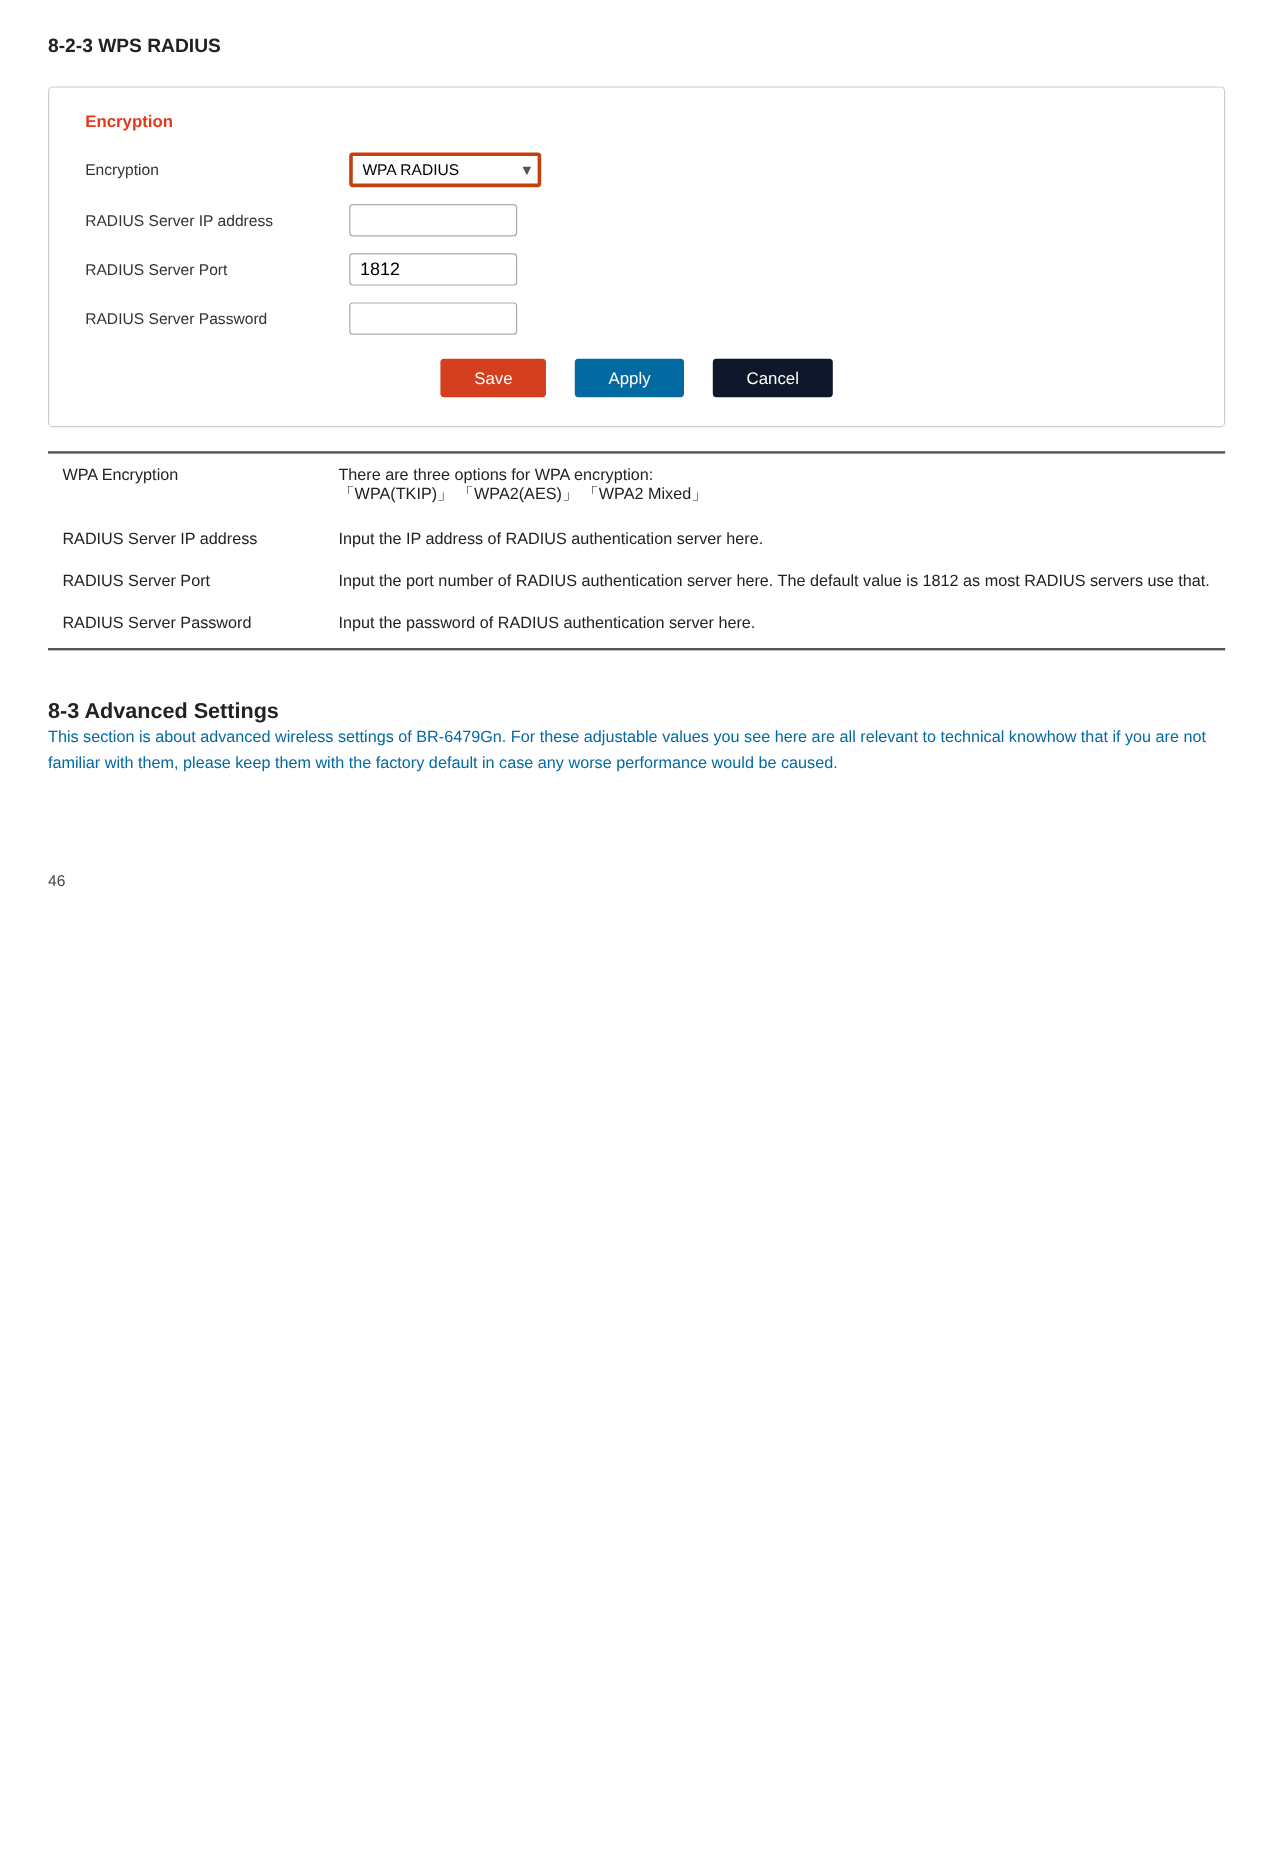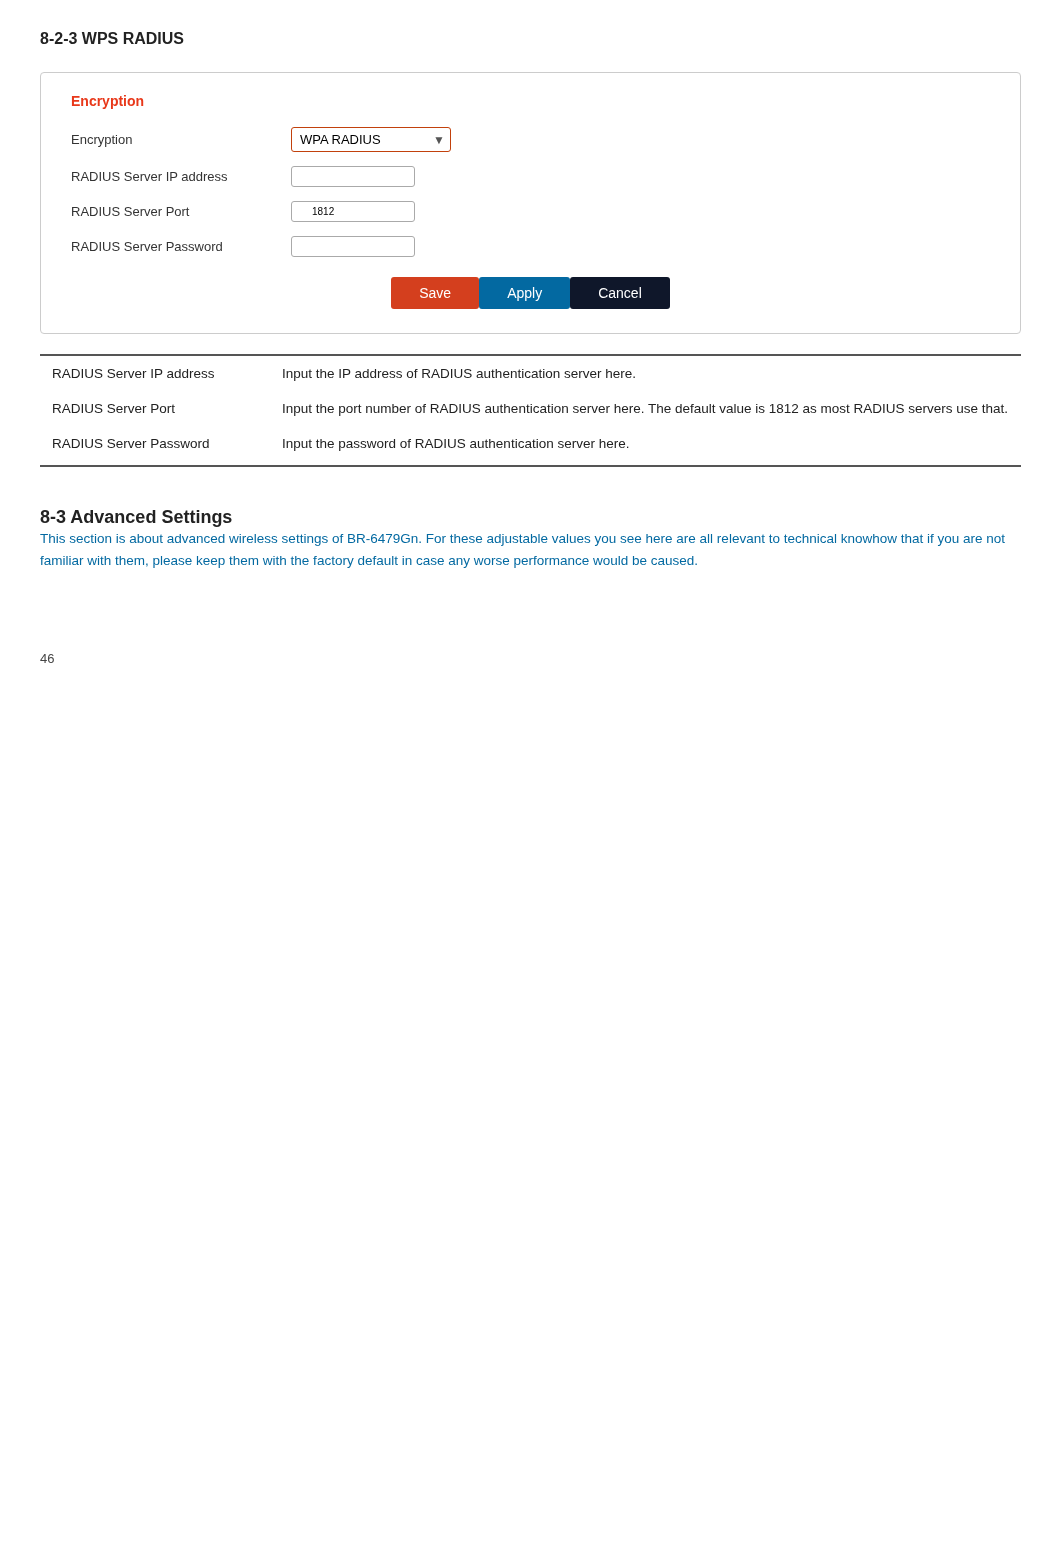--- a/index.html
+++ b/index.html
@@ -54,21 +54,21 @@
     }
 
     .select-wrap {
       position: relative;
       display: inline-block;
     }
 
     .select-wrap select {
       appearance: none;
       -webkit-appearance: none;
-      border: 1px solid #c2410c;
+      border: 3px solid #c2410c;
       border-radius: 3px;
       padding: 4px 28px 4px 8px;
       font-size: 13px;
       background: #fff;
       cursor: pointer;
       width: 160px;
     }
 
     .select-arrow {
       position: absolute;
@@ -93,29 +93,29 @@
       font-size: 13px;
     }
 
     .radio-option input[type="radio"] {
       accent-color: #2466b4;
     }
 
     .text-input {
       border: 1px solid #aaa;
       border-radius: 3px;
-      padding: 4px 20px;
-      font-size: 10px;
-      width: 124px;
+      padding: 4px 8px;
+      font-size: 15px;
+      width: 140px;
     }
 
     .btn-row {
       display: flex;
       justify-content: center;
-      gap: 0;
+      gap: 24px;
       margin-top: 20px;
     }
 
     .btn {
       padding: 8px 28px;
       font-size: 14px;
       border: none;
       border-radius: 3px;
       cursor: pointer;
       font-weight: normal;
@@ -234,20 +234,24 @@
     <button class="btn btn-apply">Apply</button>
     <button class="btn btn-cancel">Cancel</button>
   </div>
 </div>
 
 <hr class="divider-thick">
 
 <table class="description-table">
   <tbody>
     <tr>
+      <td>WPA Encryption</td>
+      <td>There are three options for WPA encryption:<br>「WPA(TKIP)」 「WPA2(AES)」 「WPA2 Mixed」</td>
+    </tr>
+    <tr>
       <td>RADIUS Server IP address</td>
       <td>Input the IP address of RADIUS authentication server here.</td>
     </tr>
     <tr>
       <td>RADIUS Server Port</td>
       <td>Input the port number of RADIUS authentication server here. The default value is 1812 as most RADIUS servers use that.</td>
     </tr>
     <tr>
       <td>RADIUS Server Password</td>
       <td>Input the password of RADIUS authentication server here.</td>

